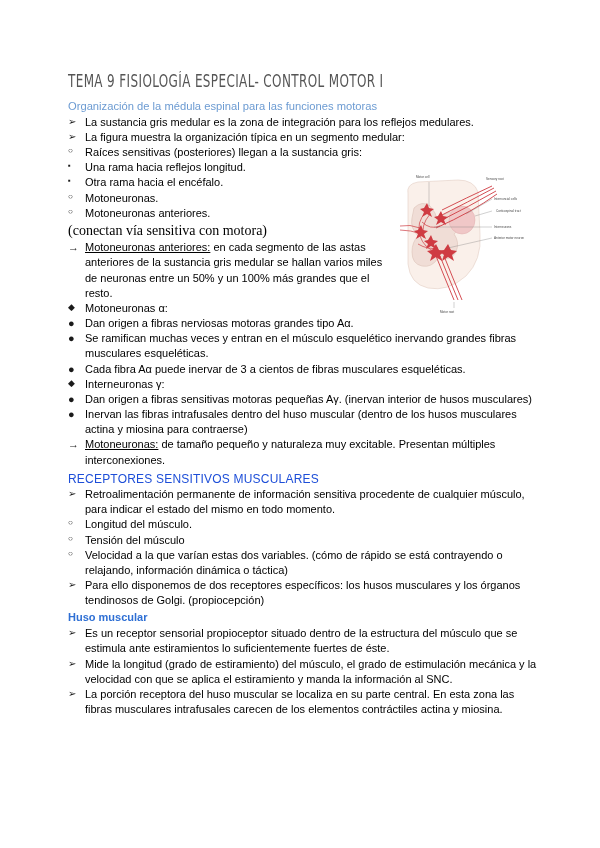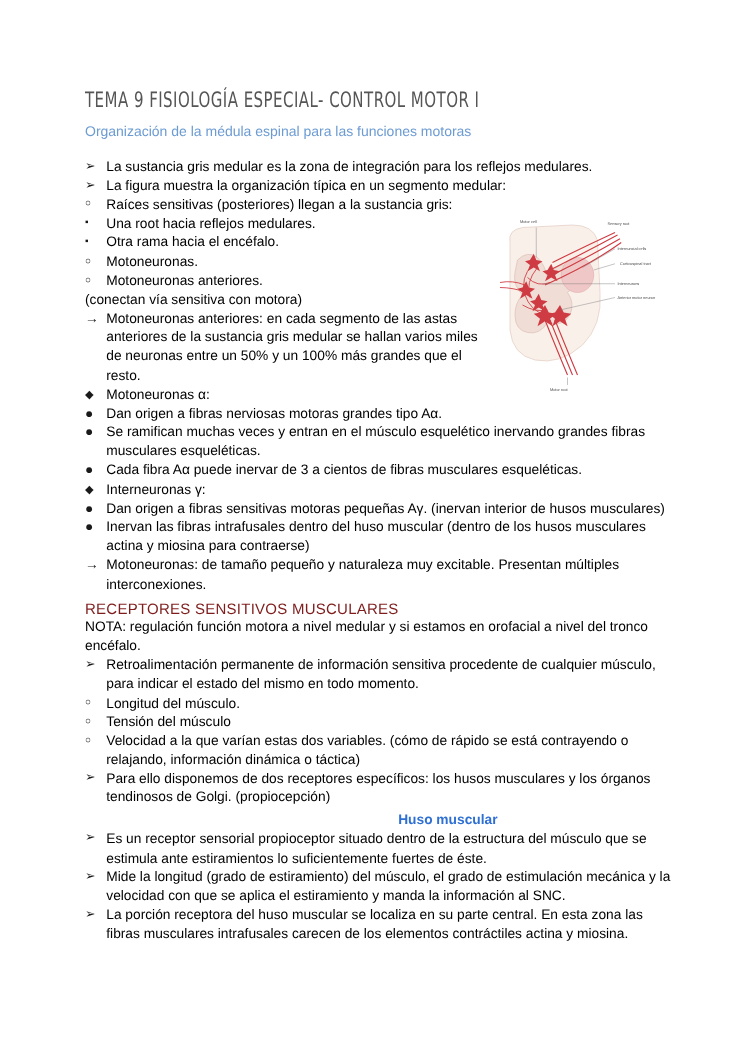--- a/index.html
+++ b/index.html
@@ -41,45 +41,46 @@
     transform-origin: left center;
     white-space: nowrap;
     margin: 0 0 9px 0;
     line-height: 1.1;
   }
 
   
   .h-blue-light {
     font-size: 11.2px;
     color: #6C9BD2;
-    margin: 0 0 13px 0;
+    margin: 0 0 1px 0;
     line-height: 1.32;
   }
   .h-blue-caps {
     font-size: 12px;
-    color: #7f1d1d;
+    color: #1d4ed8;
     margin: 3px 0 0 0;
     line-height: 1.35;
     letter-spacing: 0.2px;
   }
   .h-blue-center {
     font-size: 11px;
     color: #2E6FD4;
     font-weight: bold;
-    text-align: right;
+    text-align: left;
     margin: 2px 0 1px 0;
     width: 330px;
     line-height: 1.35;
   }
 
   
   .para {
-    font-size: 11px;
+    font-size: 14px;
     line-height: 1.38;
     margin: 0;
+    font-family: Liberation Serif, serif;
   }
   ul.lvl {
     list-style: none;
     margin: 0;
     padding: 0;
   }
   li.item {
     position: relative;
     font-size: 11px;
     line-height: 1.38;
@@ -105,21 +106,21 @@
   .ind5 { margin-left: 78px; }
 
   
   .b-arrowhead { font-size: 10px; top: 0px; }
   .b-circle    { font-size: 8px;  top: 1px; }
   .b-square    { font-size: 8px;  top: 1px; }
   .b-rarrow    { font-size: 11px; top: -1px; }
   .b-diamond   { font-size: 9px;  top: 0.5px; }
   .b-dot       { font-size: 11px; top: -1px; }
 
-  .u { }
+  .u { text-decoration: underline; }
 
   
   .figure-wrap {
     position: absolute;
     left: 396px;
     top: 152px;
     width: 148px;
     height: 154px;
   }
   .figure-wrap svg { display: block; }
@@ -154,21 +155,21 @@
     <ul class="lvl ind2">
       <li class="item">
         <span class="bullet b-circle">○</span>
         <span class="txt">Raíces sensitivas (posteriores) llegan a la sustancia gris:</span>
       </li>
     </ul>
 
     <ul class="lvl ind3">
       <li class="item">
         <span class="bullet b-square">▪</span>
-        <span class="txt">Una root hacia reflejos medulares.</span>
+        <span class="txt">Una rama hacia reflejos longitud.</span>
       </li>
       <li class="item">
         <span class="bullet b-square">▪</span>
         <span class="txt">Otra rama hacia el encéfalo.</span>
       </li>
     </ul>
 
     <ul class="lvl ind2">
       <li class="item">
         <span class="bullet b-circle">○</span>
@@ -228,21 +229,20 @@
     </ul>
 
     <ul class="lvl ind1">
       <li class="item">
         <span class="bullet b-rarrow">→</span>
         <span class="txt"><span class="u">Motoneuronas:</span><span> de tamaño pequeño y naturaleza muy excitable. Presentan múltiples interconexiones.</span></span>
       </li>
     </ul>
 
     <div class="h-blue-caps">RECEPTORES SENSITIVOS MUSCULARES</div>
-    <div class="para">NOTA: regulación función motora a nivel medular y si estamos en orofacial a nivel del tronco encéfalo.</div>
 
     <ul class="lvl ind1">
       <li class="item">
         <span class="bullet b-arrowhead">➢</span>
         <span class="txt">Retroalimentación permanente de información sensitiva procedente de cualquier músculo, para indicar el estado del mismo en todo momento.</span>
       </li>
     </ul>
 
     <ul class="lvl ind2">
       <li class="item">

